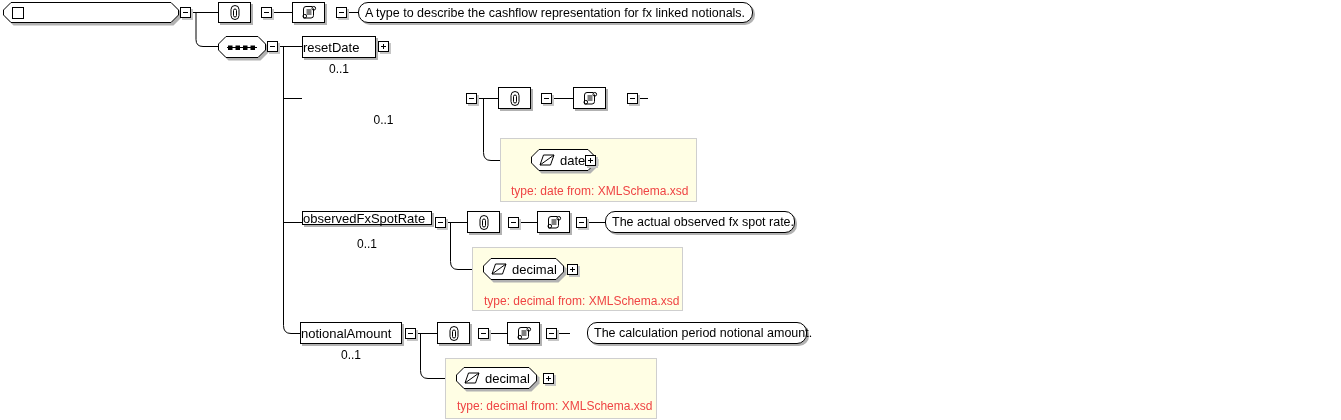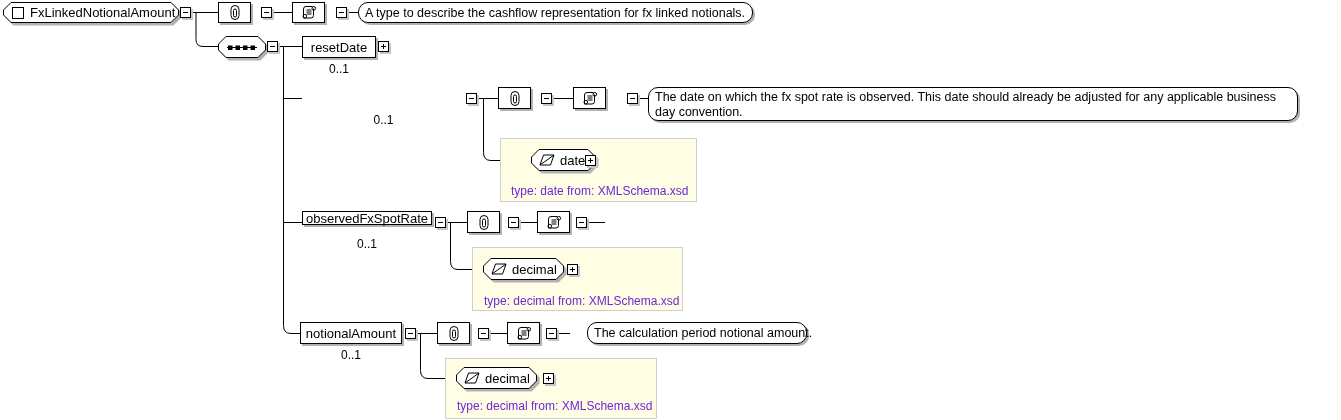--- a/index.html
+++ b/index.html
@@ -5,33 +5,33 @@
   html,body{margin:0;padding:0;background:#fff;}
   #canvas{
     position:relative;width:1341px;height:420px;background:#fff;overflow:hidden;
     font-family:"Liberation Sans","DejaVu Sans",sans-serif;color:#000;
   }
   .lines{position:absolute;left:0;top:0;}
   .box{
     position:absolute;box-sizing:border-box;background:#fff;border:1px solid #000;
     box-shadow:2px 2px 0 #b2b2b2;
   }
-  .elem{display:flex;align-items:center;justify-content:center;font-size:13px;white-space:nowrap;}
+  .elem{display:flex;align-items:center;justify-content:flex-start;font-size:13px;white-space:nowrap;}
   .iconbox{display:flex;align-items:center;justify-content:center;}
   .ann{display:flex;align-items:center;font-size:12.5px;padding:0 6px;white-space:nowrap;border-radius:10px;}
   .ann.multiline{white-space:normal;align-items:flex-start;line-height:15px;padding-top:2px;}
   .pm{
     position:absolute;box-sizing:border-box;width:11px;height:11px;background:#fff;
     border:1px solid #000;box-shadow:2px 2px 0 #c6c6c6;
   }
   .pm::before{content:"";position:absolute;left:2px;right:2px;top:4px;height:1px;background:#000;}
   .pm.plus::after{content:"";position:absolute;top:2px;bottom:2px;left:4px;width:1px;background:#000;}
   .card{position:absolute;font-size:12px;text-align:center;}
   .panel{position:absolute;box-sizing:border-box;background:#fffee4;border:1px solid #cfcfcf;}
-  .typetext{position:absolute;font-size:12px;color:#6d28d9;white-space:nowrap;}
+  .typetext{position:absolute;font-size:12px;color:#ef4444;white-space:nowrap;}
   .octa{position:absolute;}
   .octa svg{position:absolute;left:0;top:0;}
   .octa .lbl{position:absolute;font-size:13px;white-space:nowrap;}
 </style>
 </head>
 <body>
 
 <div id="canvas">
 
   <svg class="lines" width="1341" height="420">
@@ -72,21 +72,20 @@
   <div class="panel" style="left:445px;top:358px;width:212px;height:61px"></div>
 
   <div class="octa" style="left:3px;top:2px;width:180px;height:25px">
     <svg width="180" height="25">
       <path d="M8,0 H168 L176,8 V13 L168,21 H8 L0,13 V8 Z" transform="translate(2.5,2.5)" fill="#b2b2b2"></path>
       <path d="M8,0.5 H168 L175.5,8 V13 L168,20.5 H8 L0.5,13 V8 Z" fill="#fff" stroke="#000"></path>
     </svg>
     <svg width="12" height="12" style="position:absolute;left:9px;top:5px">
       <rect x="0.5" y="0.5" width="11" height="11" fill="#fff" stroke="#000"></rect>
     </svg>
-    <span class="lbl" style="left:27px;top:0;line-height:21px">FxLinkedNotionalAmount</span>
   </div>
   <div class="pm" style="left:180px;top:7px"></div>
 
   <div class="box iconbox" style="left:218px;top:2px;width:33px;height:21px">
     <svg width="12" height="17">
       <rect x="2" y="1.5" width="8" height="14" rx="4" fill="none" stroke="#000"></rect>
       <rect x="4.5" y="5" width="3" height="8" rx="1.5" fill="none" stroke="#000"></rect>
     </svg>
   </div>
   <div class="pm" style="left:261px;top:7px"></div>
@@ -140,23 +139,20 @@
   <div class="box iconbox" style="left:573px;top:87px;width:33px;height:22px">
     <svg width="18" height="17">
       <path d="M6,2.5 H12.5 M6,2.5 Q3.5,2.5 3.5,5 V14 H11 Q13.5,14 13.5,11.5 V4.5" fill="none" stroke="#000"></path>
       <circle cx="13.8" cy="4.3" r="1.8" fill="none" stroke="#000"></circle>
       <circle cx="4.8" cy="12.2" r="1.8" fill="none" stroke="#000"></circle>
       <path d="M6.5,6 h5 M6.5,8 h5 M6.5,10 h5" stroke="#000"></path>
     </svg>
   </div>
   <div class="pm" style="left:627px;top:93px"></div>
 
-  <div class="box ann multiline" style="left:648px;top:87px;width:650px;height:34px">
-    <span>The date on which the fx spot rate is observed. This date should already be adjusted for any applicable business day convention.</span>
-  </div>
 
   <div class="octa" style="left:531px;top:149px;width:69px;height:26px">
     <svg width="69" height="26">
       <path d="M8,0 H57 L65,8 V14 L57,22 H8 L0,14 V8 Z" transform="translate(2.5,2.5)" fill="#b2b2b2"></path>
       <path d="M8,0.5 H57 L64.5,8 V14 L57,21.5 H8 L0.5,14 V8 Z" fill="#fff" stroke="#000"></path>
       <g>
         <polygon points="9,16 12.5,6 23,6 19.5,16" fill="#fff" stroke="#000"></polygon>
         <line x1="23" y1="6" x2="9" y2="16" stroke="#000"></line>
       </g>
       <text x="29" y="15.5" font-size="13" font-family="Liberation Sans, sans-serif">date</text>
@@ -182,20 +178,23 @@
   <div class="box iconbox" style="left:537px;top:211px;width:33px;height:22px">
     <svg width="18" height="17">
       <path d="M6,2.5 H12.5 M6,2.5 Q3.5,2.5 3.5,5 V14 H11 Q13.5,14 13.5,11.5 V4.5" fill="none" stroke="#000"></path>
       <circle cx="13.8" cy="4.3" r="1.8" fill="none" stroke="#000"></circle>
       <circle cx="4.8" cy="12.2" r="1.8" fill="none" stroke="#000"></circle>
       <path d="M6.5,6 h5 M6.5,8 h5 M6.5,10 h5" stroke="#000"></path>
     </svg>
   </div>
   <div class="pm" style="left:576px;top:217px"></div>
 
+  <div class="box ann" style="left:605px;top:211px;width:190px;height:22px">
+    <span>The actual observed fx spot rate.</span>
+  </div>
 
   <div class="octa" style="left:483px;top:258px;width:85px;height:26px">
     <svg width="85" height="26">
       <path d="M8,0 H73 L81,8 V14 L73,22 H8 L0,14 V8 Z" transform="translate(2.5,2.5)" fill="#b2b2b2"></path>
       <path d="M8,0.5 H73 L80.5,8 V14 L73,21.5 H8 L0.5,14 V8 Z" fill="#fff" stroke="#000"></path>
       <g>
         <polygon points="9,16 12.5,6 23,6 19.5,16" fill="#fff" stroke="#000"></polygon>
         <line x1="23" y1="6" x2="9" y2="16" stroke="#000"></line>
       </g>
       <text x="29" y="15.5" font-size="13" font-family="Liberation Sans, sans-serif">decimal</text>

